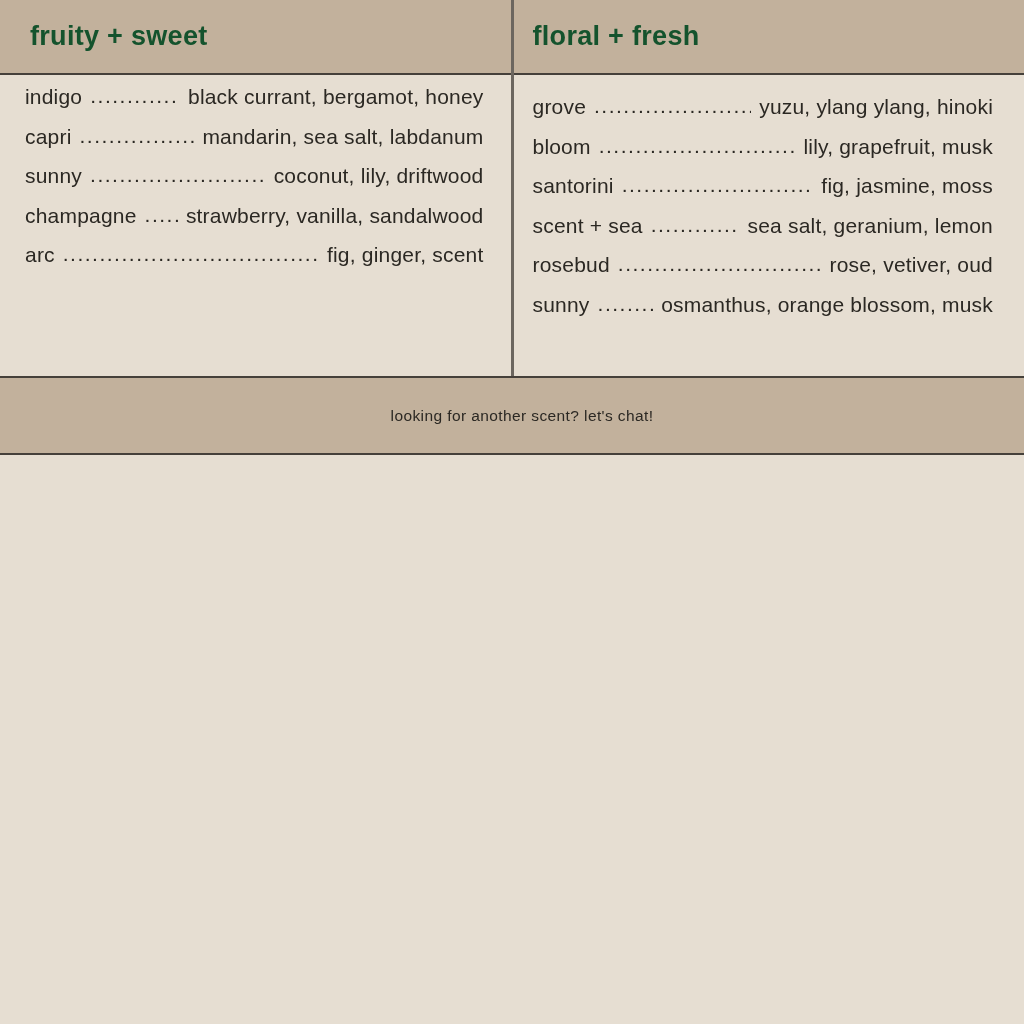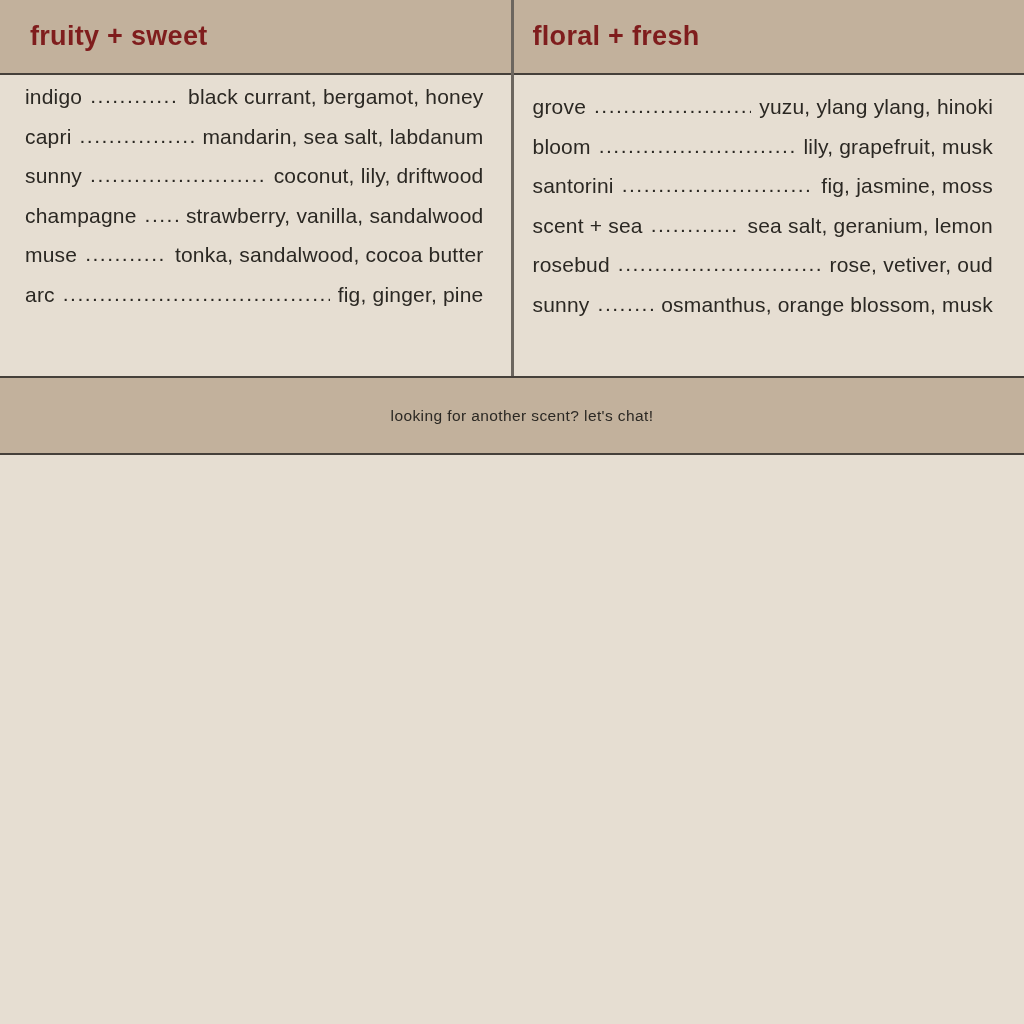--- a/index.html
+++ b/index.html
@@ -45,21 +45,21 @@
     border-bottom: 2px solid var(--border-dark, #45403a);
     display: flex;
     align-items: center;
   }
   .column-header.pad-left  { padding-left: 30px; }
   .column-header.pad-right { padding-left: 19px; align-items: center; }
   .column-title {
     font-size: 27px;
     font-weight: bold;
     letter-spacing: 0.3px;
-    color: #7f1d1d;
+    color: #14532d;
   }
   .scent-list {
     flex: 1 1 auto;
     background: var(--content-bg, #e6ded2);
   }
   .scent-list.left-list  { padding: 8px 27px 0 25px; }
   .scent-list.right-list { padding: 18px 31px 0 19px; }
   .scent-row {
     display: flex;
     align-items: baseline;
@@ -132,28 +132,23 @@
           <span class="scent-name">sunny</span>
           <span class="dot-leader"></span>
           <span class="scent-notes">coconut, lily, driftwood</span>
         </div>
           <div class="scent-row">
           <span class="scent-name">champagne</span>
           <span class="dot-leader"></span>
           <span class="scent-notes">strawberry, vanilla, sandalwood</span>
         </div>
           <div class="scent-row">
-          <span class="scent-name">muse</span>
-          <span class="dot-leader"></span>
-          <span class="scent-notes">tonka, sandalwood, cocoa butter</span>
-        </div>
-          <div class="scent-row">
           <span class="scent-name">arc</span>
           <span class="dot-leader"></span>
-          <span class="scent-notes">fig, ginger, pine</span>
+          <span class="scent-notes">fig, ginger, scent</span>
         </div>
         </div>
     </div>
 
     <div class="column-divider"></div>
 
     <div class="column">
       <div class="column-header pad-right">
         <span class="column-title">floral + fresh</span>
       </div>

